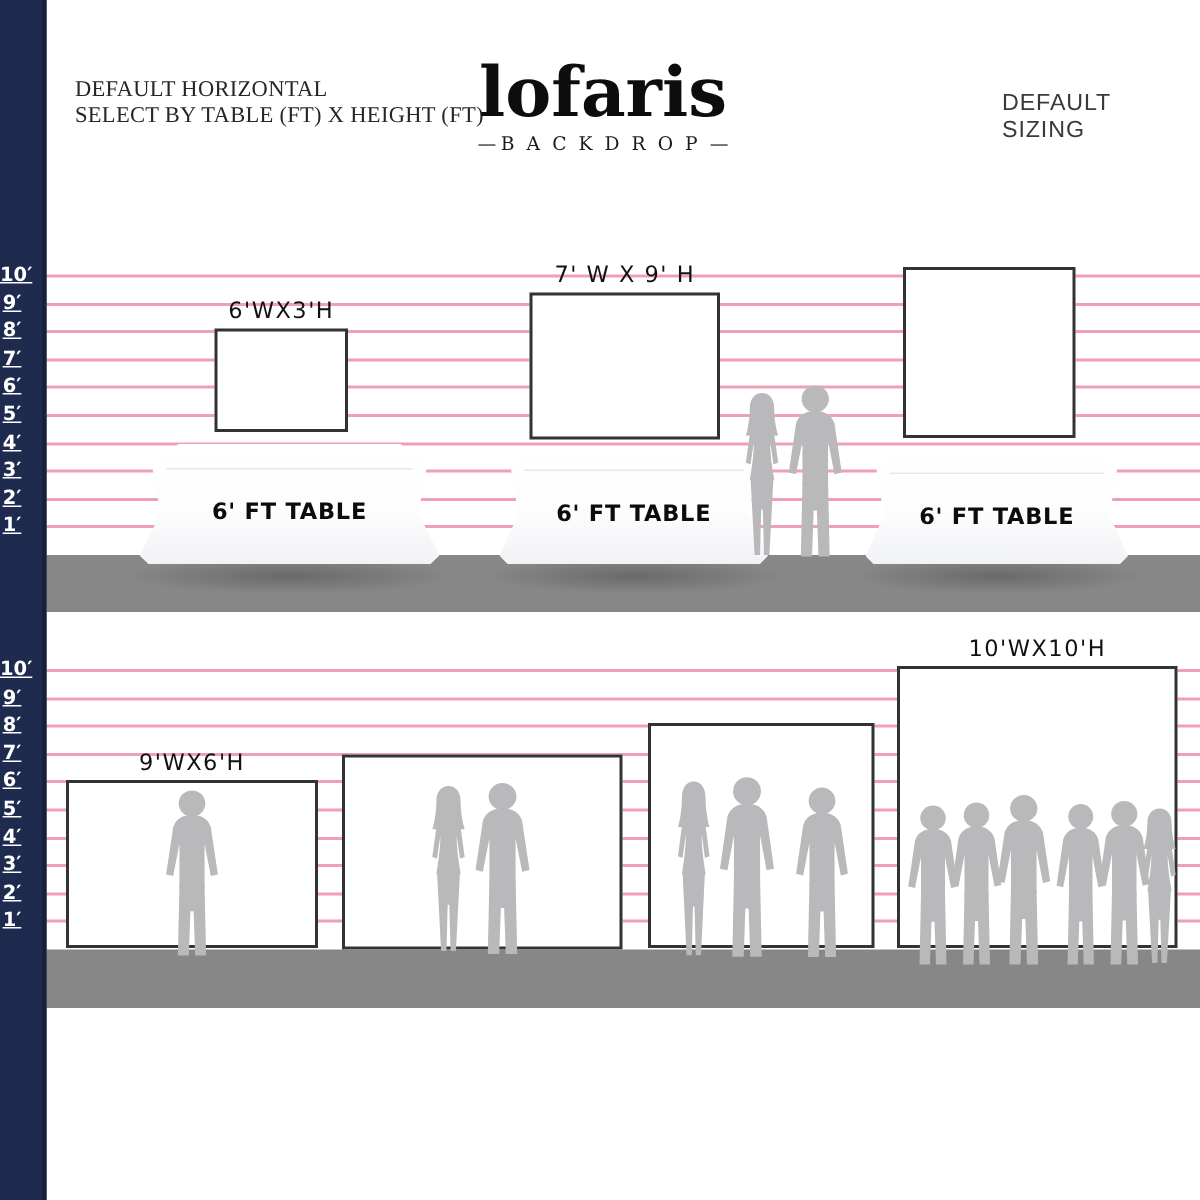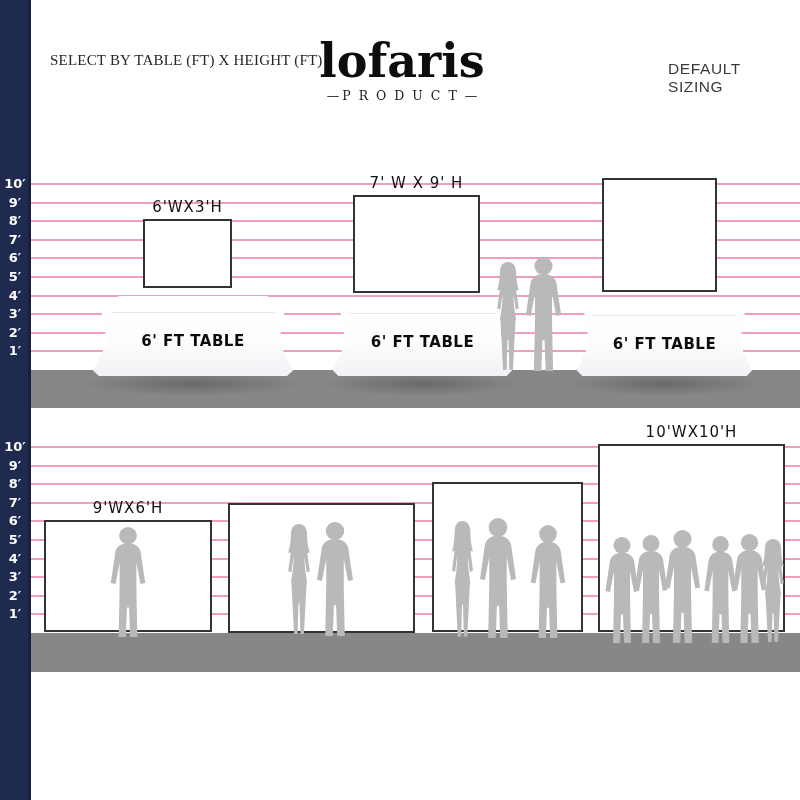--- a/index.html
+++ b/index.html
@@ -5,22 +5,22 @@
   html,body{margin:0;padding:0;background:#fff;}
   #stage{position:relative;width:800px;height:800px;background:#ffffff;overflow:hidden;
          font-family:"DejaVu Sans",sans-serif;}
 
   
   .navy-bar{position:absolute;left:0;top:0;width:31px;height:800px;box-sizing:border-box;
             background:var(--navy,#1e2a4e);border-right:3px solid var(--navy-edge,#17213f);z-index:4;}
 
   
   .gridline{position:absolute;left:31px;width:769px;height:2px;background:var(--grid,#efa0b4);z-index:0;}
-  .ruler-label{position:absolute;left:0;width:30px;height:16px;line-height:16px;text-align:center;
-               color:#ffffff;font:bold 13px "DejaVu Sans",sans-serif;z-index:5;}
+  .ruler-label{position:absolute;left:0;width:16px;height:16px;line-height:16px;text-align:center;
+               color:#ffffff;font:bold 13px "DejaVu Sans",sans-serif;z-index:5;text-decoration:underline;}
 
   
   .floor{position:absolute;left:31px;width:769px;background:var(--floor,#878787);z-index:0;}
   #floor-top{top:370px;height:38px;}
   #floor-bottom{top:633px;height:39px;}
 
   
   .sub-left{position:absolute;left:50px;top:52px;font-family:"Liberation Serif",serif;
             font-size:15px;line-height:17px;color:#262626;letter-spacing:.2px;z-index:2;}
   .logo{position:absolute;left:288px;top:36px;width:228px;text-align:center;z-index:2;}
@@ -81,25 +81,26 @@
       <path d="M11.5 57 L14.5 108 L18.5 108 L19.4 78 L20.6 78 L21.5 108 L25.5 108 L28.5 57 C23 61 17 61 11.5 57 Z"></path>
     </symbol>
   </defs>
 </svg>
 
 <div id="stage">
 
   <div class="navy-bar"></div>
 
   <div class="sub-left">
+    <div>DEFAULT HORIZONTAL</div>
     <div>SELECT BY TABLE (FT) X HEIGHT (FT)</div>
   </div>
   <div class="logo">
     <div class="logo-word">lofaris</div>
-    <div class="logo-sub"><span>—</span><span class="sub-text">PRODUCT</span><span>—</span></div>
+    <div class="logo-sub"><span>—</span><span class="sub-text">BACKDROP</span><span>—</span></div>
   </div>
   <div class="title-right">DEFAULT SIZING</div>
 
   <div class="floor" id="floor-top"></div>
   <div class="floor" id="floor-bottom"></div>
 
   <div class="table-shadow" id="tshadow-1"></div>
   <div class="table-shadow" id="tshadow-2"></div>
   <div class="table-shadow" id="tshadow-3"></div>
 

